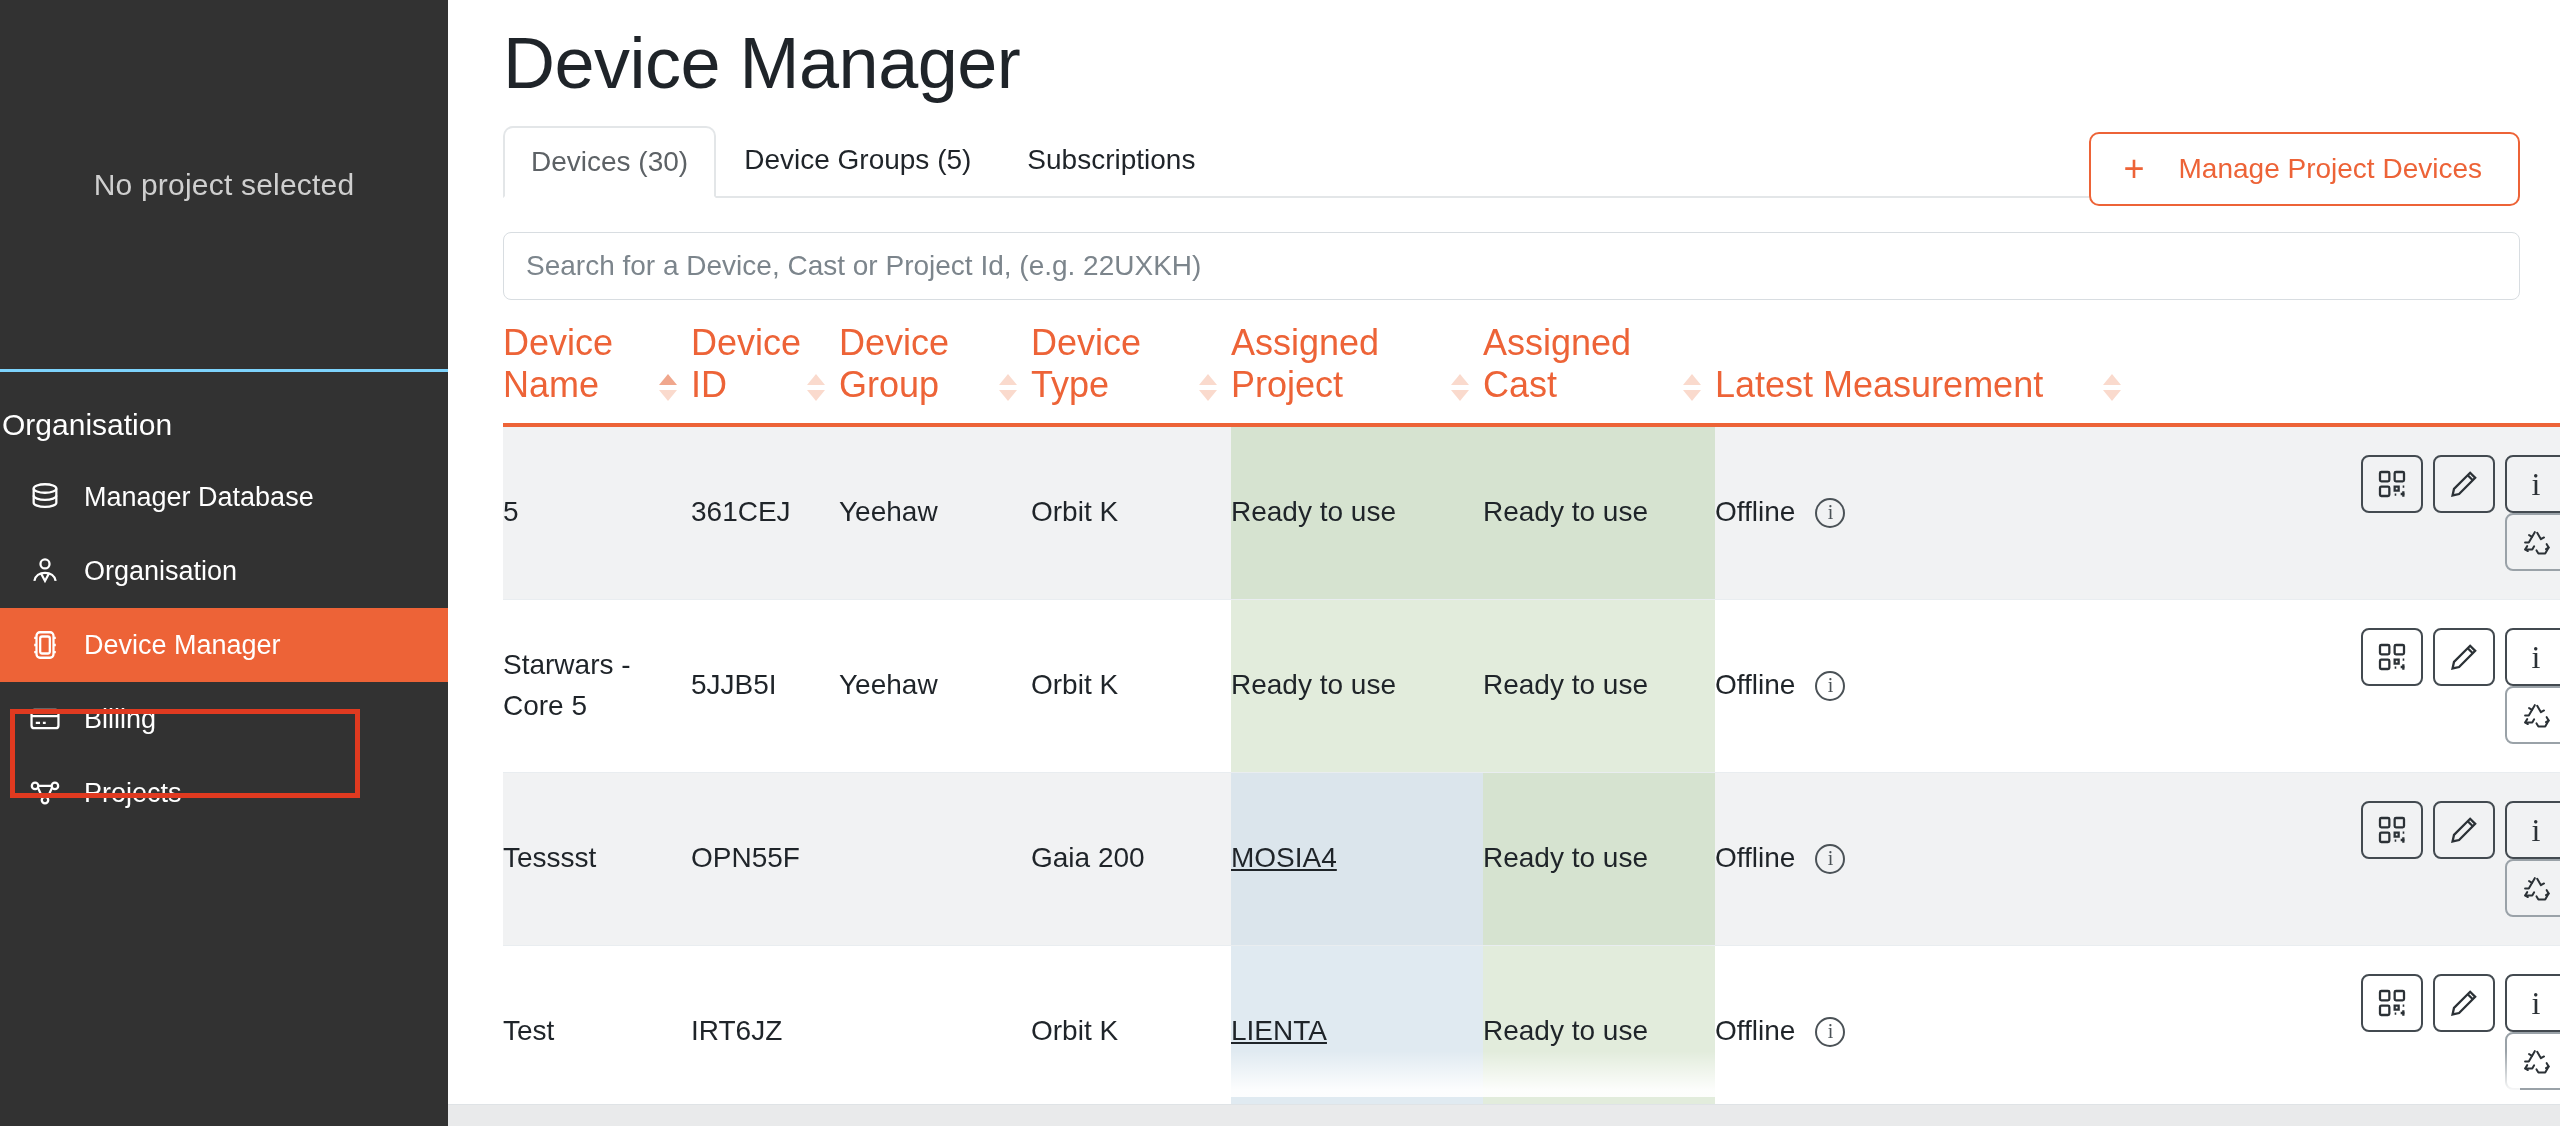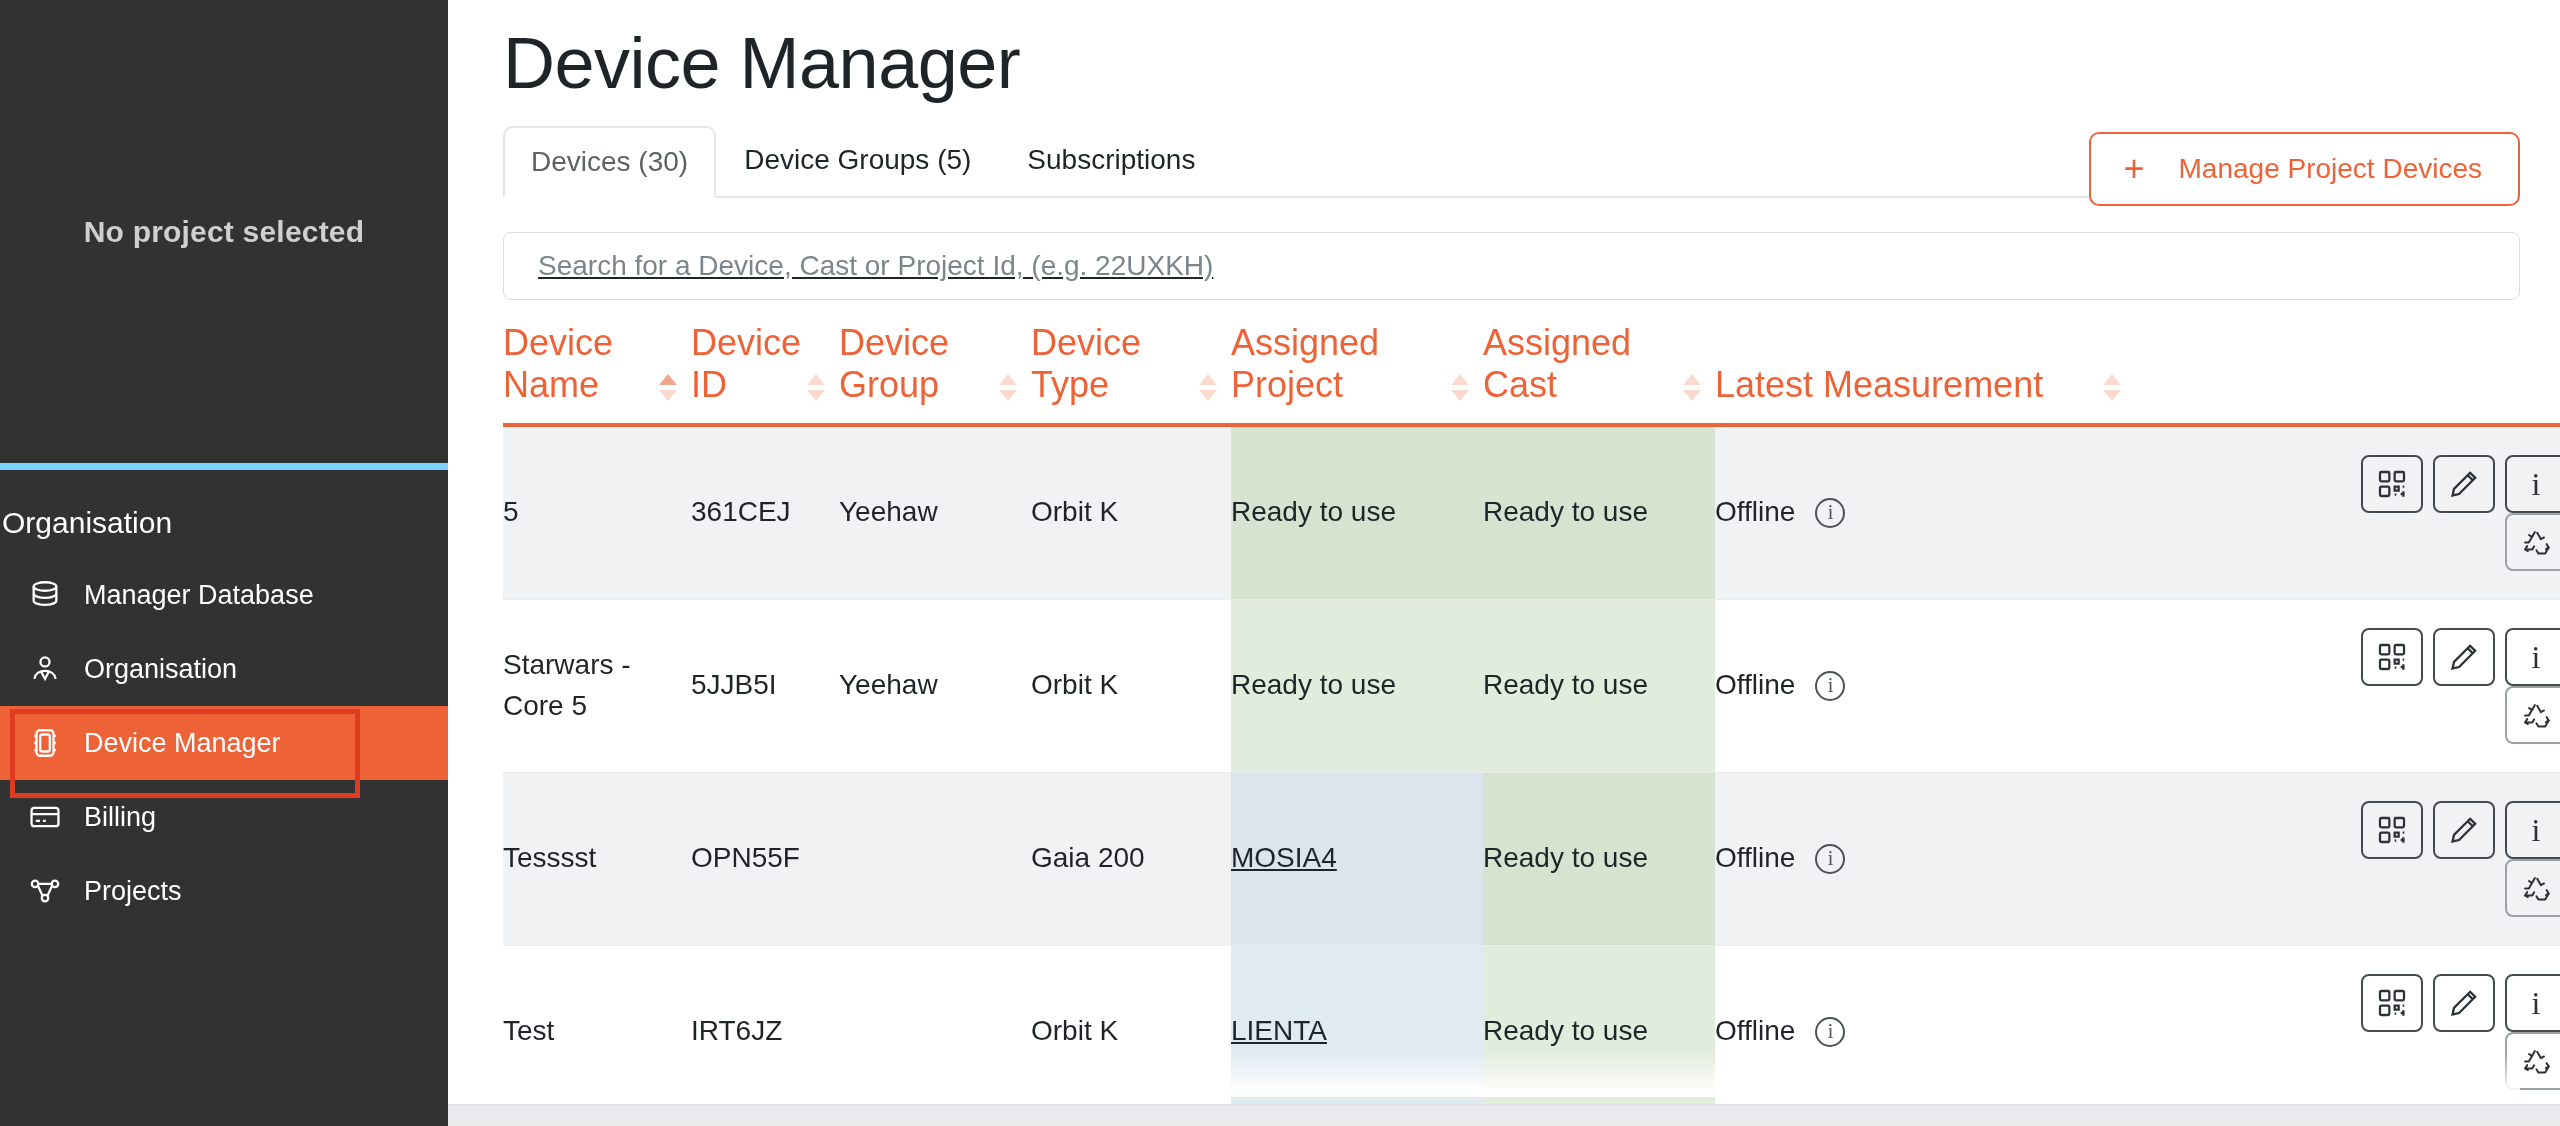--- a/index.html
+++ b/index.html
@@ -10,23 +10,22 @@
     overflow: hidden;
   }
   .app { display: flex; width: 2560px; height: 1126px; }
 
   
   .sidebar {
     width: 448px; min-width: 448px; height: 1126px;
     background: #323232; position: relative;
   }
   .project-panel {
-    height: 470px; display: flex; align-items: center; justify-content: center;
-    border-bottom: 7px solid #7dd3fc;
-    font-weight: bold;
+    height: 372px; display: flex; align-items: center; justify-content: center;
+    border-bottom: 3px solid #7dd3fc;
   }
   .project-panel-label {
     color: #cfcfcf; font-size: 30px; letter-spacing: .2px;
   }
   .nav-section-title {
     color: #ffffff; font-size: 30px; font-weight: 400;
     padding: 36px 0 18px 2px; margin-left: 0; padding-left: 2px;
   }
   .nav-list { list-style: none; }
   .nav-item {
@@ -90,23 +89,23 @@
     font-size: 28px; padding: 17px 36px 17px 32px;
     cursor: pointer; white-space: nowrap;
   }
   .plus-icon { font-size: 36px; line-height: 1; font-weight: 300; }
 
   
   .search-row { margin-top: 34px; }
   .search-input {
     width: 100%; height: 68px;
     border: 1px solid #d8dde1; border-radius: 8px;
-    font-size: 28px; color: #1f2429; padding: 0 34px;
+    font-size: 28px; color: #1f2429; padding: 0 22px;
     font-family: "Liberation Sans", sans-serif;
-    outline: none; background: #fff; text-decoration: underline;
+    outline: none; background: #fff;
   }
   .search-input::placeholder { color: #7c858c; }
 
   
   .table-wrap { margin-top: 22px; position: relative; }
   table.devices { width: 100%; border-collapse: collapse; table-layout: fixed; }
   table.devices thead th {
     color: #ED6337; font-size: 36px; font-weight: 400;
     text-align: left; vertical-align: bottom;
     padding: 0 0 16px 0; line-height: 1.18;

